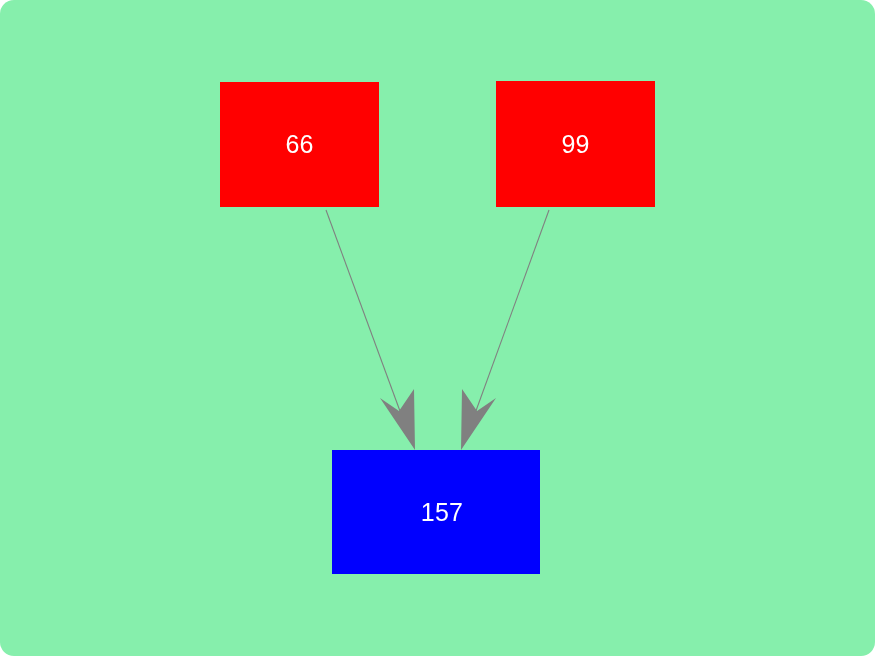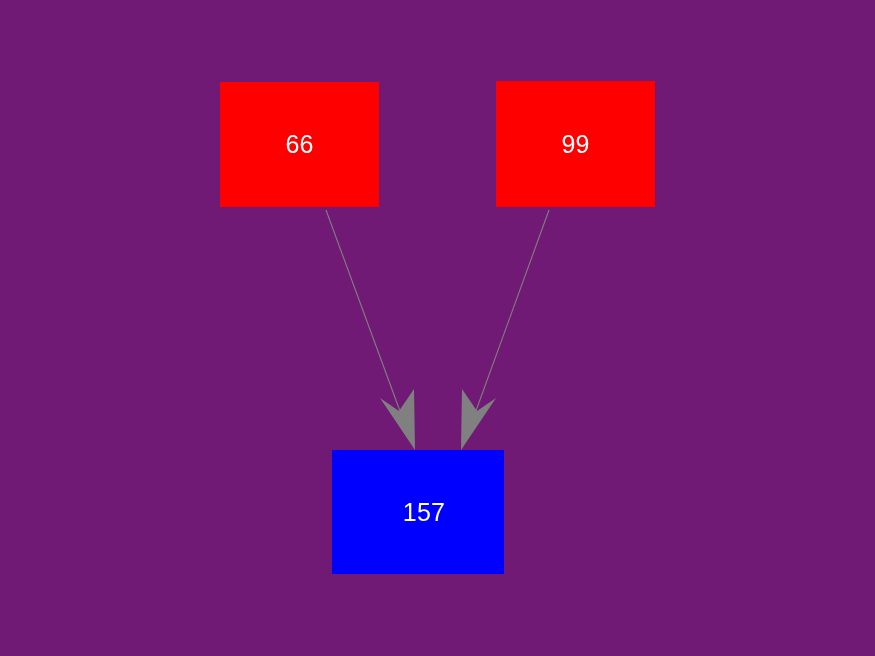--- a/index.html
+++ b/index.html
@@ -10,21 +10,22 @@
     width: 875px;
     height: 656px;
     background: #ffffff;
     font-family: "Liberation Sans", sans-serif;
     overflow: hidden;
   }
   #canvas {
     position: relative;
     width: 875px;
     height: 656px;
-    background: #701a75;
+    background: #86efac;
+    border-radius: 14px;
   }
   #edge-layer {
     position: absolute;
     left: 0;
     top: 0;
     width: 875px;
     height: 656px;
     pointer-events: none;
   }
   .node {
@@ -54,21 +55,21 @@
   #node-operand-b {
     left: 496px;
     top: 81px;
     width: 159px;
     height: 126px;
     justify-content: center;
   }
   #node-result {
     left: 332px;
     top: 450px;
-    width: 172px;
+    width: 208px;
     height: 124px;
     padding-left: 12px;
   }
 </style>
 </head>
 <body>
 
 <div id="canvas">
 
   <svg id="edge-layer" viewBox="0 0 875 656" width="875" height="656" xmlns="http://www.w3.org/2000/svg">

